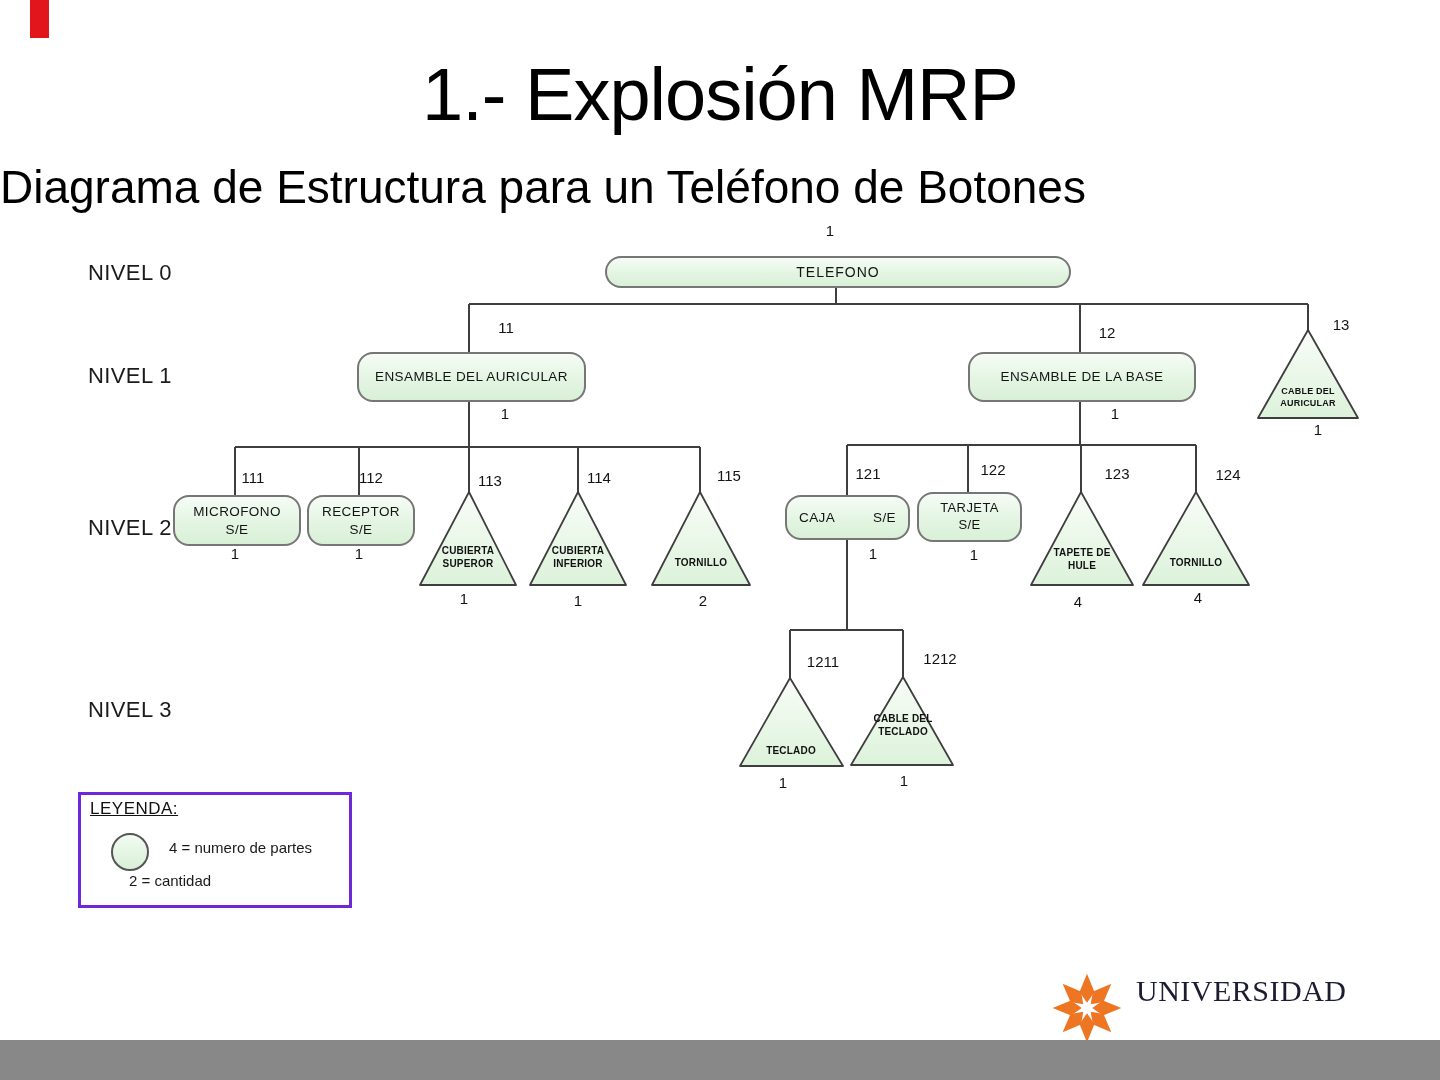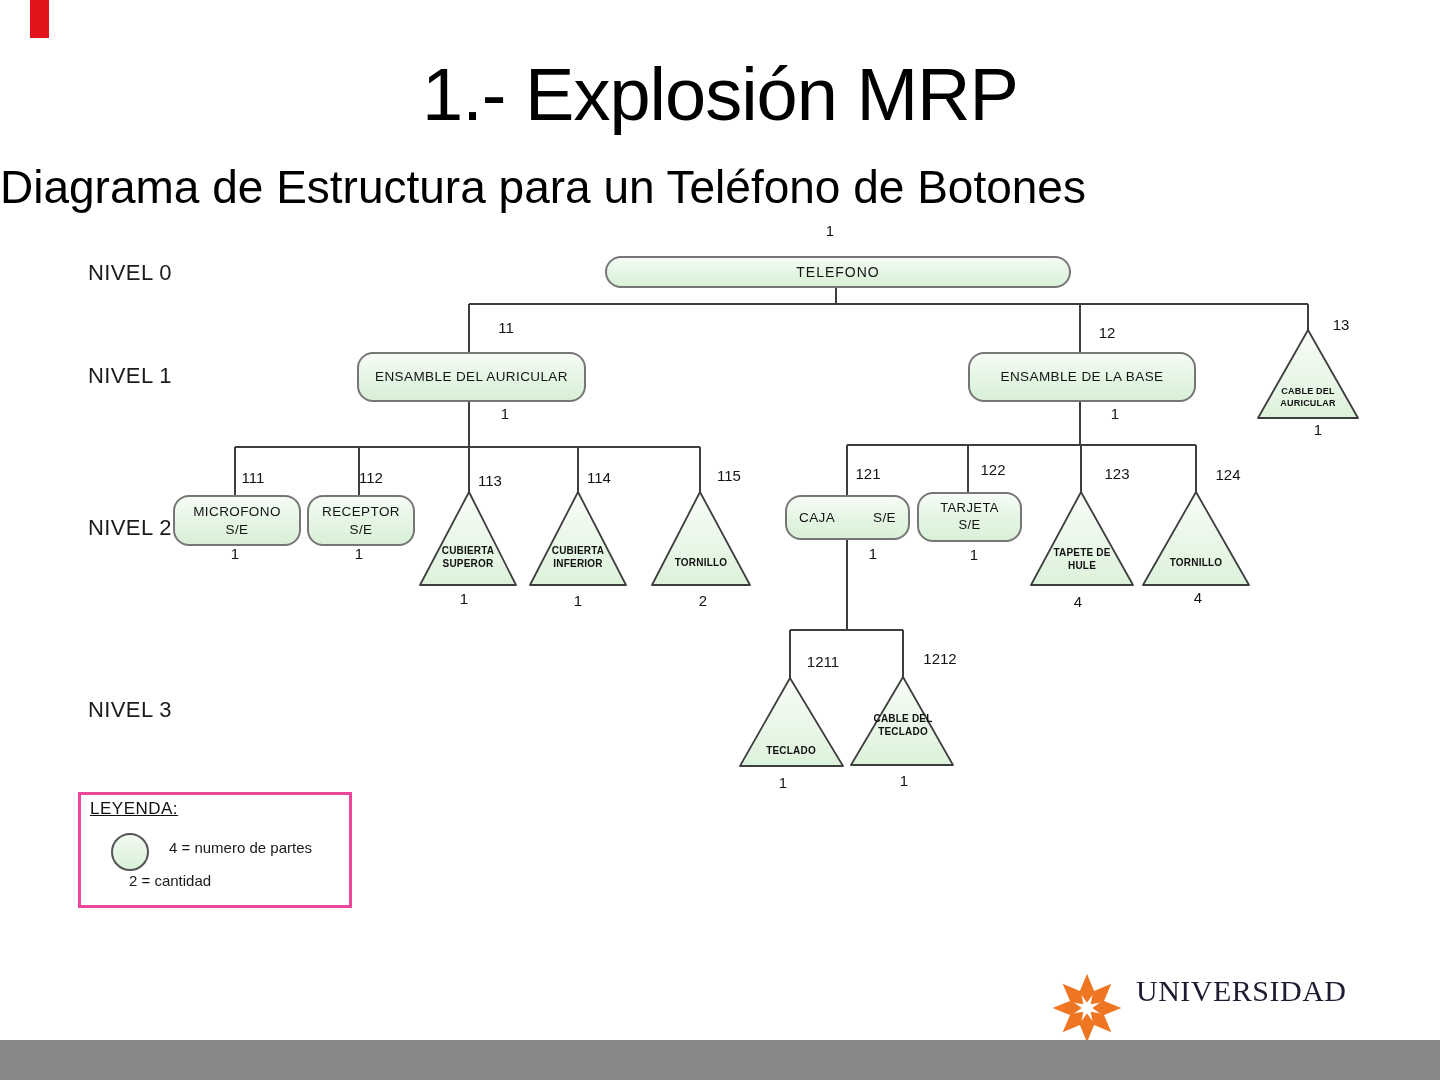--- a/index.html
+++ b/index.html
@@ -18,21 +18,21 @@
        display:flex;align-items:center;justify-content:center;text-align:center;
        font-size:13.5px;letter-spacing:.4px;color:#141414;line-height:1.3;}
   .box.one{font-size:14px;letter-spacing:1px;}
   .box.split{justify-content:space-between;padding:11px 12px;box-sizing:border-box;}
   .code{position:absolute;transform:translateX(-50%);font-size:15px;color:#131313;white-space:nowrap;}
   .qty{position:absolute;transform:translateX(-50%);font-size:15px;color:#131313;white-space:nowrap;}
   .tri-label{position:absolute;transform:translateX(-50%);text-align:center;
        font-size:10px;font-weight:bold;letter-spacing:.2px;line-height:1.3;color:#111;white-space:nowrap;}
   .tri-label.small{font-size:9px;}
   .legend{position:absolute;left:78px;top:792px;width:274px;height:116px;
-       border:3px solid #ec4899;box-sizing:border-box;}
+       border:3px solid #6d28d9;box-sizing:border-box;}
   .legend-title{position:absolute;left:9px;top:4px;font-size:17px;letter-spacing:.5px;
        text-decoration:underline;color:#111;}
   .legend-circle{position:absolute;left:30px;top:38px;width:38px;height:38px;border-radius:50%;
        border:2px solid #555;background:linear-gradient(180deg,#f2fbf1,#d9f0d7);box-sizing:border-box;}
   .legend-parts{position:absolute;left:88px;top:44px;font-size:15px;color:#1a1a1a;}
   .legend-qty{position:absolute;left:48px;top:77px;font-size:15px;color:#1a1a1a;}
   .logo-text{position:absolute;left:1136px;top:974px;font-family:"Liberation Serif", serif;
        font-size:30px;line-height:33px;letter-spacing:.5px;color:#1d1d31;white-space:nowrap;}
 </style>
 </head>

